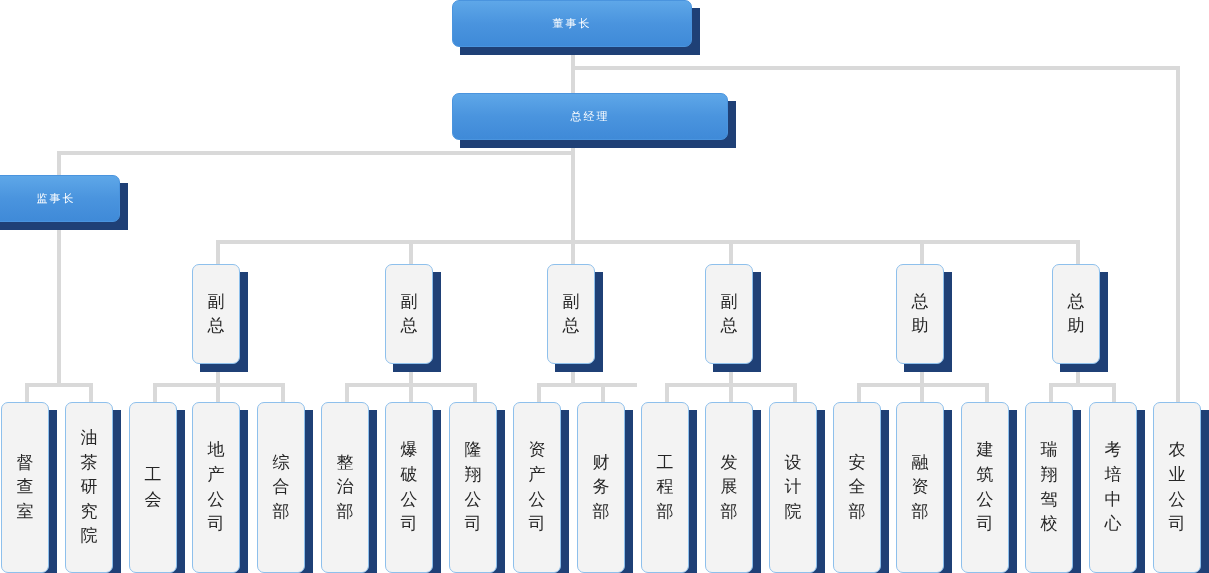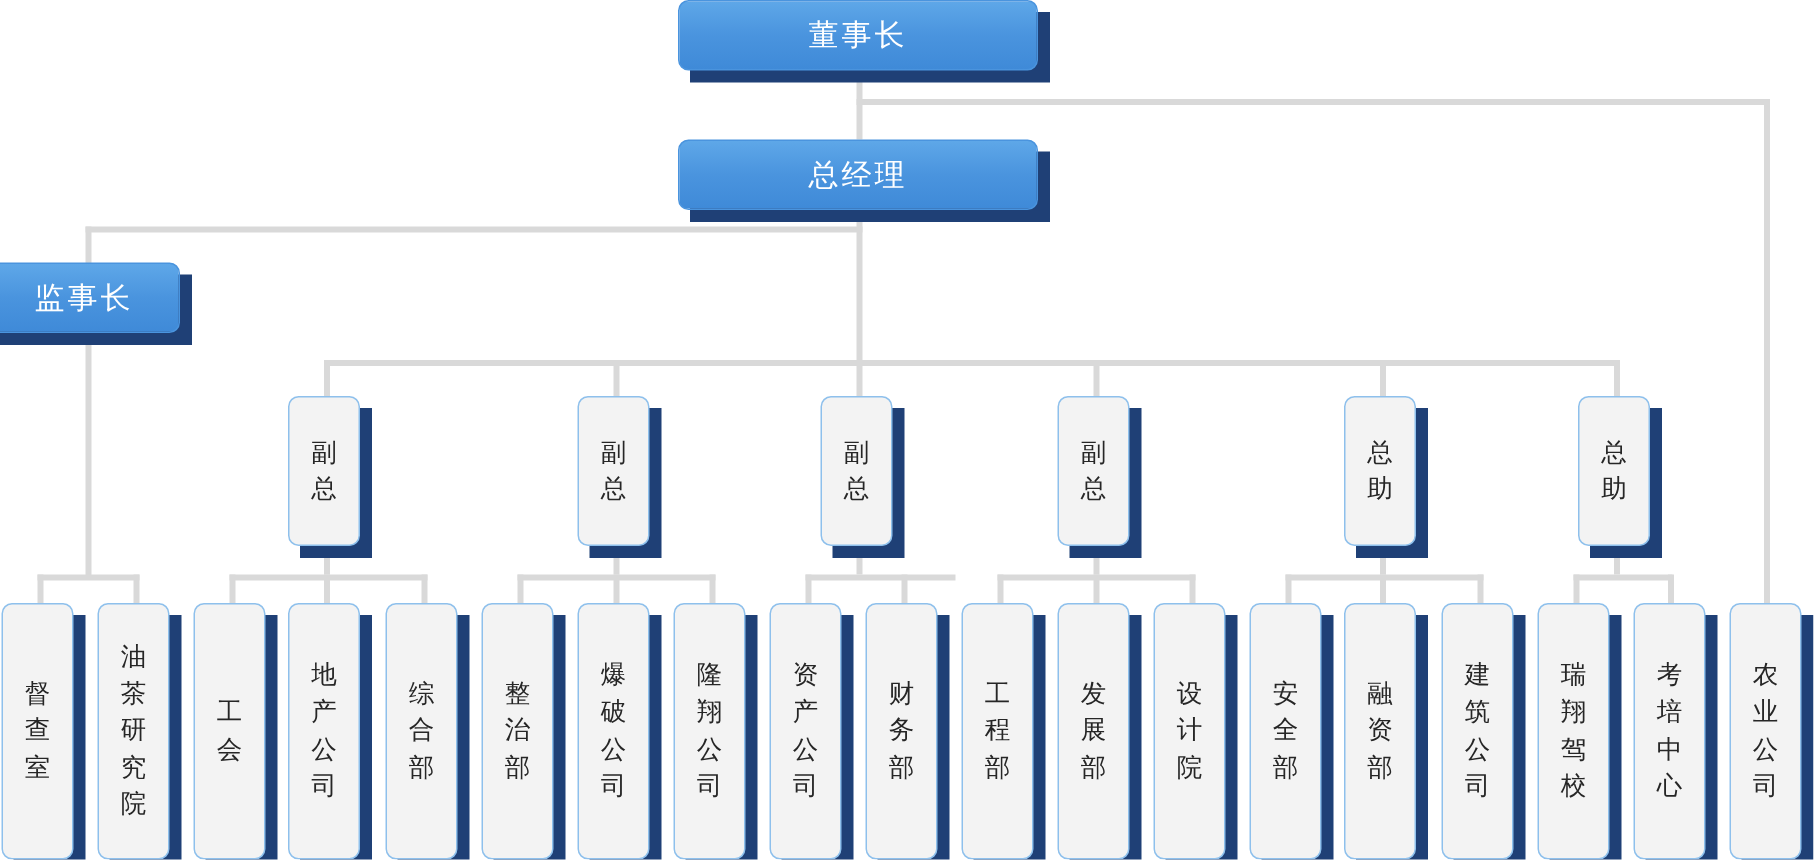--- a/index.html
+++ b/index.html
@@ -37,21 +37,21 @@
     display:flex;
     align-items:center;
     justify-content:center;
     border-radius:7px;
   }
 
   
   .exec .face{
     background:linear-gradient(180deg,#5ea7e8 0%,#4a94de 50%,#3f8ad8 100%);
     color:#ffffff;
-    font-size:20px;
+    font-size:11px;
     letter-spacing:2px;
     border:1px solid #4a94de;
   }
   .exec .shadow{border-radius:0;}
 
   
   .vert .face{
     background:#f3f3f3;
     border:1px solid #8ec0ec;
     color:#262626;
@@ -124,21 +124,21 @@
   <div class="ln v" style="left:1076px;top:364px;height:19px;"></div>
   <div class="ln h" style="left:1049px;top:383px;width:66px;"></div>
   <div class="ln v" style="left:1049px;top:383px;height:19px;"></div>
   <div class="ln v" style="left:1112px;top:383px;height:19px;"></div>
 
   <div class="node exec" style="left:452px;top:0px;width:240px;height:47px;">
     <div class="shadow"></div>
     <div class="face">董事长</div>
   </div>
 
-  <div class="node exec" style="left:452px;top:93px;width:240px;height:47px;">
+  <div class="node exec" style="left:452px;top:93px;width:276px;height:47px;">
     <div class="shadow"></div>
     <div class="face">总经理</div>
   </div>
 
   <div class="node exec" style="left:-8px;top:175px;width:128px;height:47px;">
     <div class="shadow"></div>
     <div class="face">监事长</div>
   </div>
 
   <div class="node vert" style="left:192px;top:264px;width:48px;height:100px;">

